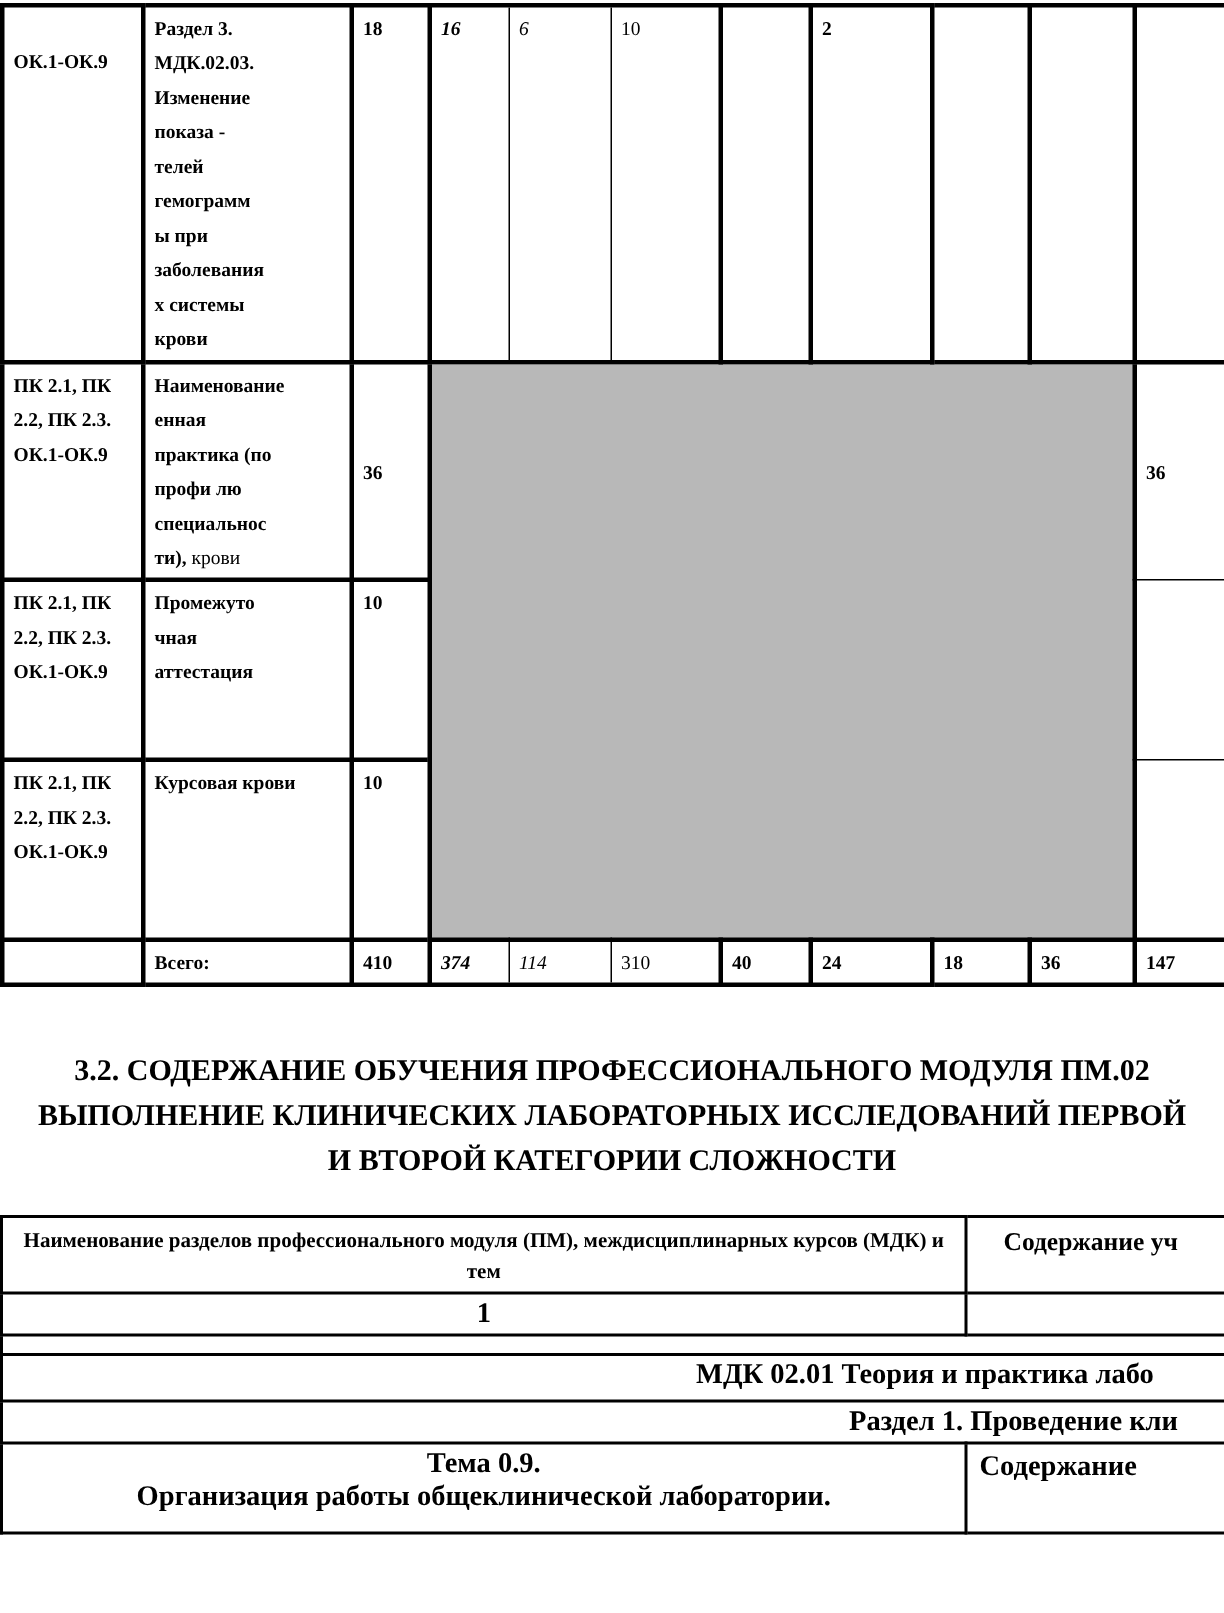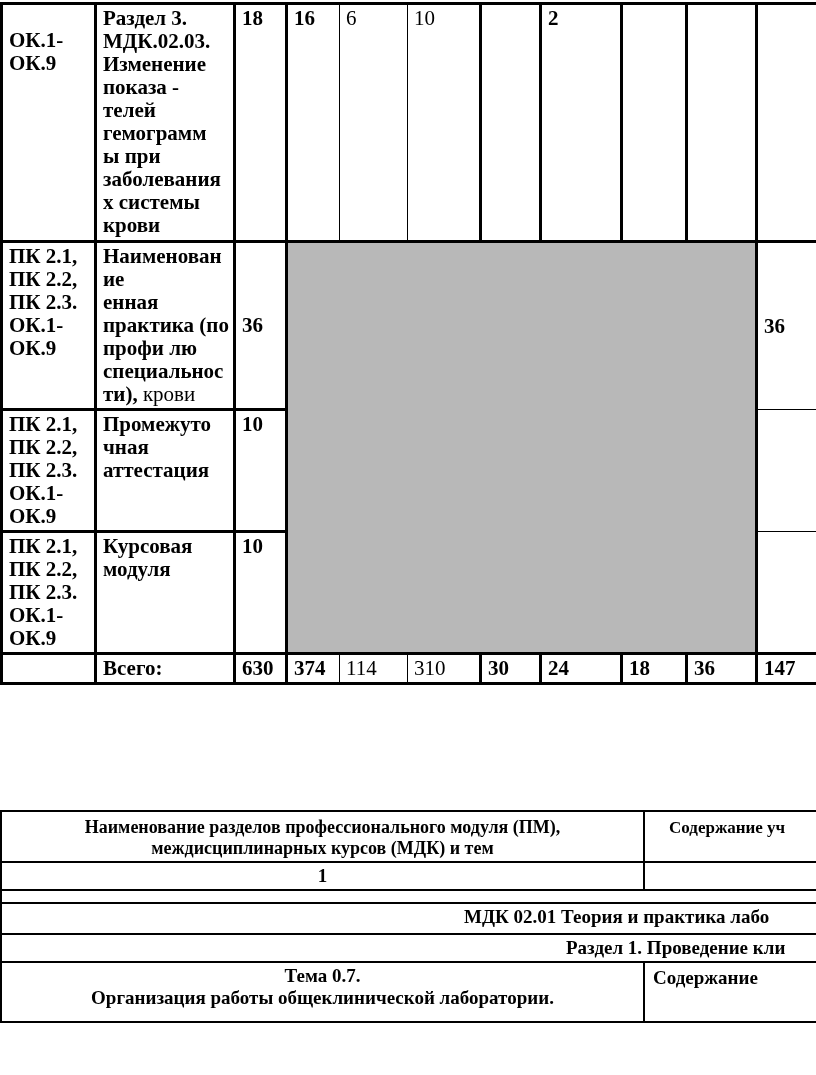--- a/index.html
+++ b/index.html
@@ -4,25 +4,25 @@
 <style>
   html,body{margin:0;padding:0;background:#fff;}
   #page{
     position:relative;width:816px;height:1075px;background:#ffffff;overflow:hidden;
     font-family:"Liberation Serif","DejaVu Serif",serif;color:#000;
   }
   
   table.t1{border-collapse:collapse;table-layout:fixed;width:816px;position:absolute;top:2px;left:0;}
   .t1 td{
     border:3px solid #000;vertical-align:top;
-    font-size:21px;font-weight:bold;line-height:23px;
+    font-size:13px;font-weight:bold;line-height:23px;
     padding:2px 4px 2px 6px;overflow:hidden;word-wrap:break-word;
   }
   .t1 td.lastcol{border-right:0;}
-  .t1 td.thin-r{border-right-width:1px;}
+  .t1 td.thin-r{border-right-width:1px;font-style:italic;}
   .t1 td.thin-l{border-left-width:1px;}
   .t1 td.thin-b{border-bottom-width:1px;}
   .t1 td.thin-t{border-top-width:1px;}
   .t1 td.comp-first{padding-top:24px;}
   .t1 td.vmid{vertical-align:middle;}
   .t1 td.gray{background:#b8b8b8;}
   .t1 .reg{font-weight:normal;}
   .preline{white-space:pre-line;}
   
   .heading{
@@ -30,21 +30,21 @@
     text-align:center;font-size:20px;font-weight:bold;line-height:30px;
     white-space:pre-line;
   }
   
   table.t2{border-collapse:collapse;table-layout:fixed;width:1100px;position:absolute;top:810px;left:0;}
   .t2 td{
     border:2px solid #000;vertical-align:top;
     font-size:19px;font-weight:bold;line-height:22px;
     padding:2px 4px;overflow:visible;
   }
-  .t2 td.hdr{font-size:18px;line-height:21px;text-align:center;padding-top:5px;}
+  .t2 td.hdr{font-size:14px;line-height:21px;text-align:center;padding-top:5px;}
   .t2 td.hdr2{font-size:17px;line-height:21px;text-align:left;padding-left:24px;padding-top:5px;}
   .t2 td.center{text-align:center;}
   .t2 td.nowrap{white-space:nowrap;}
   .t2 td.mdk{padding-left:462px;}
   .t2 td.razdel{padding-left:564px;}
   .t2 td.content-label{padding-left:8px;padding-top:4px;}
 </style>
 </head>
 <body>
 
@@ -102,40 +102,43 @@
     <tr style="height:120px">
       <td>ПК 2.1, ПК 2.2, ПК 2.3. ОК.1-ОК.9</td>
       <td class="preline">Промежуто
 чная
 аттестация</td>
       <td>10</td>
       <td class="lastcol thin-t thin-b"></td>
     </tr>
     <tr style="height:120px">
       <td>ПК 2.1, ПК 2.2, ПК 2.3. ОК.1-ОК.9</td>
-      <td>Курсовая модуля</td>
+      <td>Курсовая крови</td>
       <td>10</td>
       <td class="lastcol thin-t"></td>
     </tr>
     <tr style="height:28px">
       <td></td>
       <td>Всего:</td>
-      <td>630</td>
+      <td>410</td>
       <td class="thin-r">374</td>
       <td class="thin-l thin-r reg">114</td>
       <td class="thin-l reg">310</td>
-      <td>30</td>
+      <td>40</td>
       <td>24</td>
       <td>18</td>
       <td>36</td>
       <td class="lastcol">147</td>
     </tr>
   </tbody>
     </table>
 
+  <div class="heading">3.2. СОДЕРЖАНИЕ ОБУЧЕНИЯ ПРОФЕССИОНАЛЬНОГО МОДУЛЯ ПМ.02
+ВЫПОЛНЕНИЕ КЛИНИЧЕСКИХ ЛАБОРАТОРНЫХ ИССЛЕДОВАНИЙ ПЕРВОЙ
+И ВТОРОЙ КАТЕГОРИИ СЛОЖНОСТИ</div>
 
   <table class="t2">
     <colgroup>
       <col style="width:643px">
         <col style="width:457px">
     </colgroup>
     <tbody>
         <tr style="height:48px">
       <td class="hdr">Наименование разделов профессионального модуля (ПМ), междисциплинарных курсов (МДК) и тем</td>
       <td class="hdr2">Содержание уч</td>
@@ -147,20 +150,20 @@
     <tr style="height:13px">
       <td colspan="2"></td>
     </tr>
     <tr style="height:31px">
       <td colspan="2" class="nowrap mdk">МДК 02.01 Теория и практика лабо</td>
     </tr>
     <tr style="height:19px">
       <td colspan="2" class="nowrap razdel">Раздел 1. Проведение кли</td>
     </tr>
     <tr style="height:60px">
-      <td class="center preline">Тема 0.7.
+      <td class="center preline">Тема 0.9.
 Организация работы общеклинической лаборатории.</td>
       <td class="content-label">Содержание</td>
     </tr>
   </tbody>
     </table>
 
 </div>
 
 </body></html>

